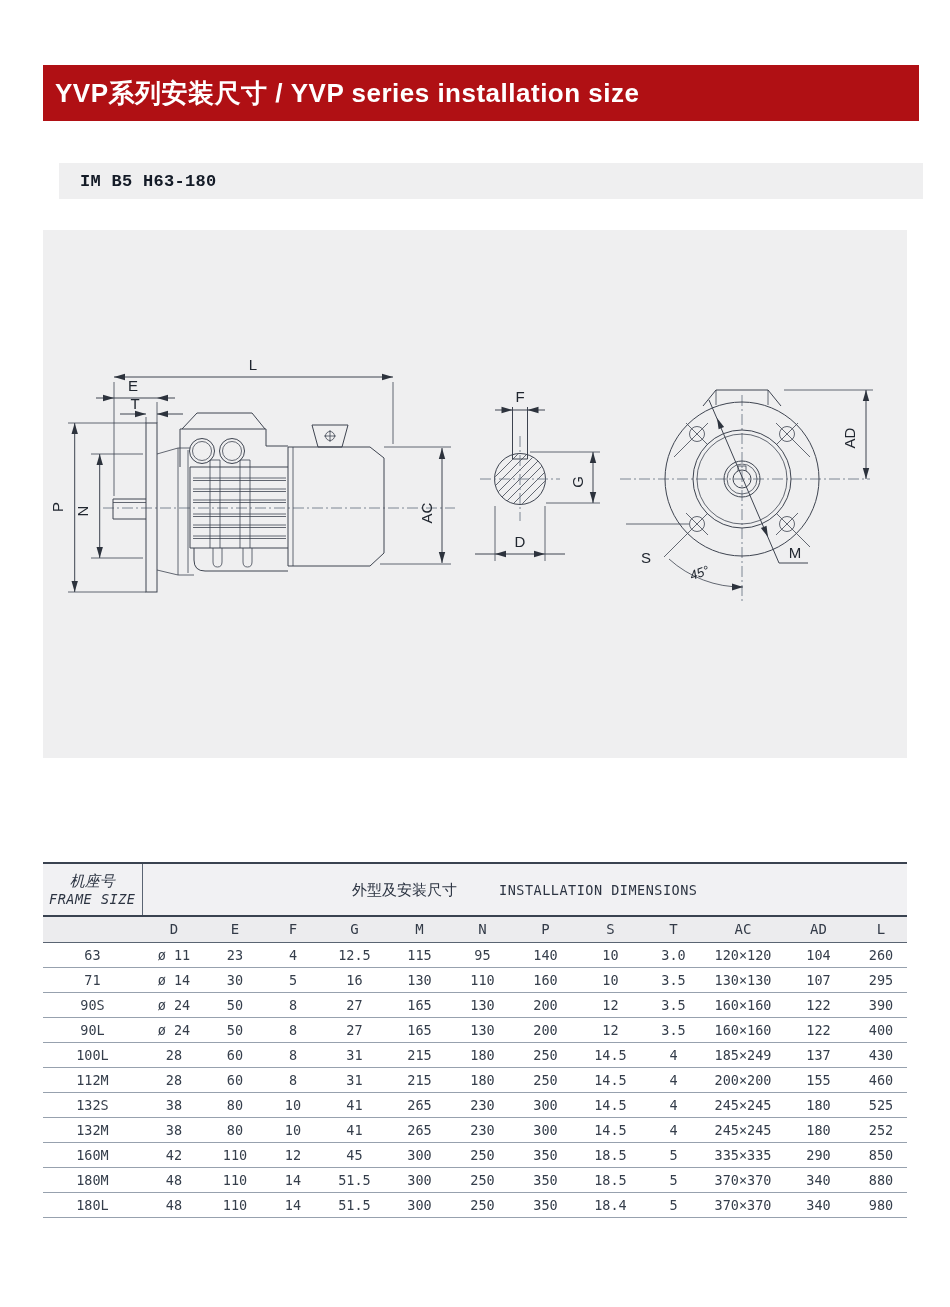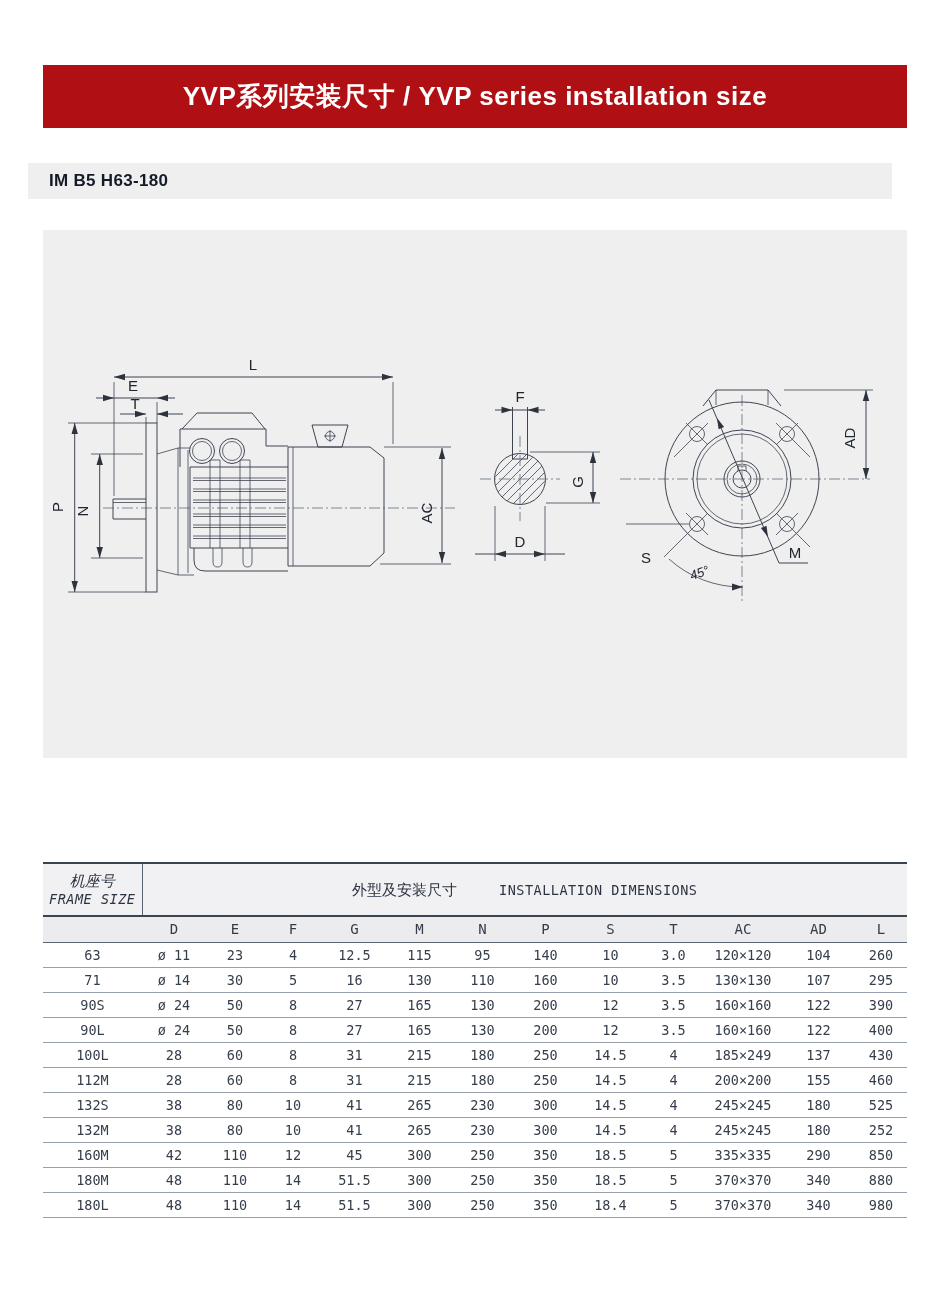--- a/index.html
+++ b/index.html
@@ -1,24 +1,24 @@
 <!DOCTYPE html>
 <html><head>
 <meta charset="utf-8">
 <style>
   html,body{margin:0;padding:0;background:#ffffff;}
   .page{position:relative;width:950px;height:1307px;background:#ffffff;overflow:hidden;
         font-family:"Liberation Sans",sans-serif;color:#2c3442;}
 
-  .banner{position:absolute;left:43px;top:65px;width:864px;height:63px;background:#b01014;
-          display:flex;align-items:center;justify-content:center;}
+  .banner{position:absolute;left:43px;top:65px;width:864px;height:56px;background:#b01014;
+          display:flex;align-items:center;padding-left:12px;}
   .banner h1{margin:0;color:#ffffff;font-size:26px;font-weight:bold;letter-spacing:0.5px;}
 
-  .sectionbar{position:absolute;left:28px;top:163px;width:864px;height:36px;background:#efeff0;
-              display:flex;align-items:center;}
+  .sectionbar{position:absolute;left:59px;top:163px;width:864px;height:36px;background:#efeff0;
+              display:flex;align-items:center;font-family:Liberation Mono, monospace;}
   .sectionbar span{font-size:17px;font-weight:bold;color:#141b27;padding-left:21px;letter-spacing:0.3px;}
 
   .panel{position:absolute;left:43px;top:230px;width:864px;height:528px;background:#efeff0;}
   .panel svg{display:block;width:864px;height:528px;}
 
   svg .ln{stroke:#3e4450;stroke-width:1;fill:none;}
   svg .lt{stroke:#3e4450;stroke-width:0.8;fill:none;}
   svg .cl{stroke:#707a89;stroke-width:0.9;fill:none;stroke-dasharray:11 3 2 3;}
   svg .ar{fill:#2d333d;stroke:none;}
   svg text{fill:#20262f;font-family:"Liberation Sans",sans-serif;font-size:15px;}

